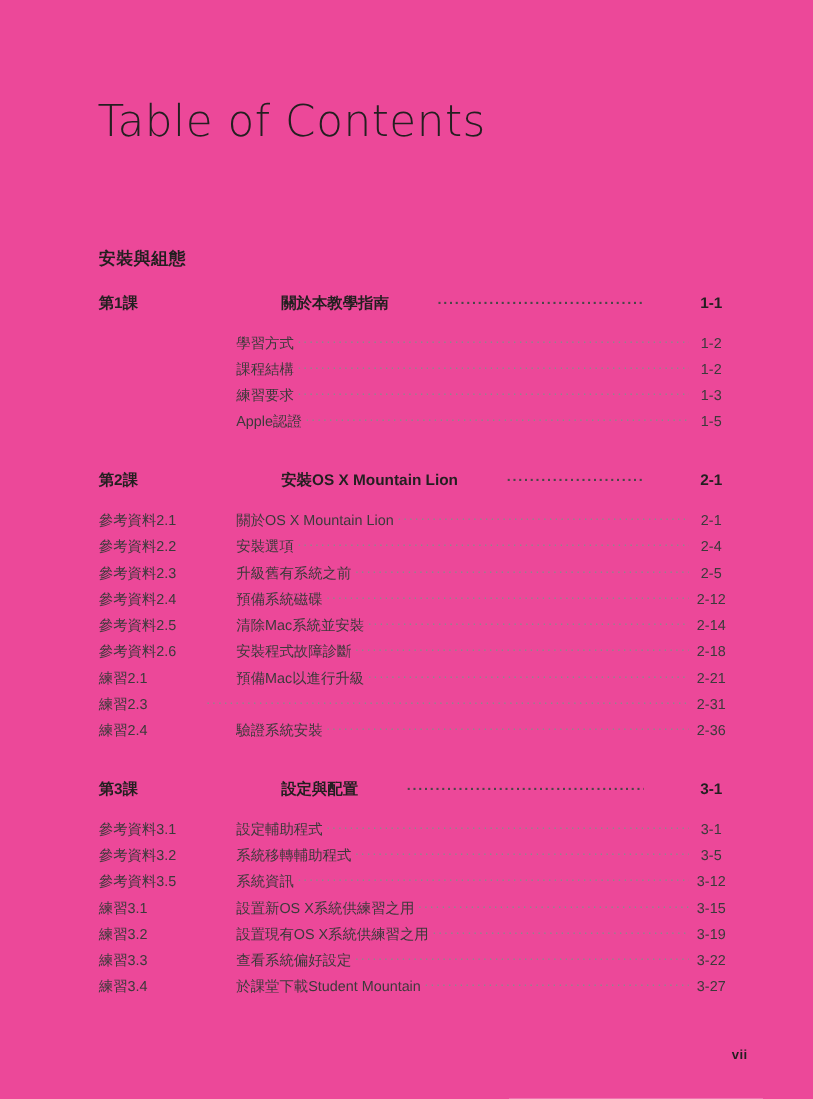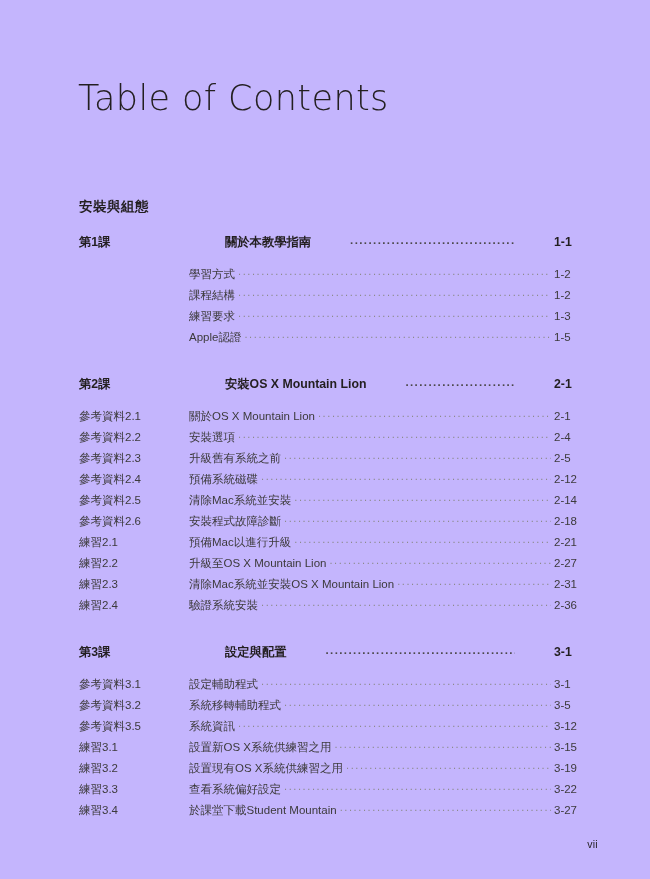--- a/index.html
+++ b/index.html
@@ -14,21 +14,21 @@
     font-family: "Liberation Sans", "DejaVu Sans", sans-serif;
     color: #231f20;
     overflow: hidden;
   }
 
   .page {
     position: absolute;
     left: 0; top: 0;
     width: 650px;
     height: 879px;
-    background: #c4b5fd;
+    background: #ec4899;
   }
 
   
   .toc-title {
     position: absolute;
     left: 78px;
     top: 78px;
     font-size: 35px;
     font-weight: 300;
     letter-spacing: 0.4px;
@@ -105,39 +105,39 @@
     white-space: nowrap;
   }
   .toc-row.lesson .leader::after {
     color: #4a4748;
     font-size: 11.5px;
     letter-spacing: 1.4px;
   }
 
   .toc-row .col-page {
     flex: 0 0 auto;
-    text-align: left;
+    text-align: center;
     min-width: 30px;
     padding-left: 3px;
     font-variant-numeric: tabular-nums;
   }
 
   
   .toc-row.sub .col-label { width: 86px; flex: 0 0 86px; }
 
   .gap-small { height: 9px; }
   .gap-block { height: 26px; }
 
   
   .folio {
     position: absolute;
     right: 52px;
     top: 838px;
     font-size: 10.5px;
-    font-weight: 400;
+    font-weight: 700;
     color: #231f20;
     letter-spacing: 0.3px;
   }
 </style>
 </head>
 <body>
 
 <div class="page">
 
   <div class="toc-title">Table of Contents</div>
@@ -220,28 +220,21 @@
         <span class="leader"></span>
         <span class="col-page">2-18</span>
       </div>
       <div class="toc-row item">
         <span class="col-label">練習2.1</span>
         <span class="col-title">預備Mac以進行升級</span>
         <span class="leader"></span>
         <span class="col-page">2-21</span>
       </div>
       <div class="toc-row item">
-        <span class="col-label">練習2.2</span>
-        <span class="col-title">升級至OS X Mountain Lion</span>
-        <span class="leader"></span>
-        <span class="col-page">2-27</span>
-      </div>
-      <div class="toc-row item">
         <span class="col-label">練習2.3</span>
-        <span class="col-title">清除Mac系統並安裝OS X Mountain Lion</span>
         <span class="leader"></span>
         <span class="col-page">2-31</span>
       </div>
       <div class="toc-row item">
         <span class="col-label">練習2.4</span>
         <span class="col-title">驗證系統安裝</span>
         <span class="leader"></span>
         <span class="col-page">2-36</span>
       </div>
       <div class="gap-block"></div>

